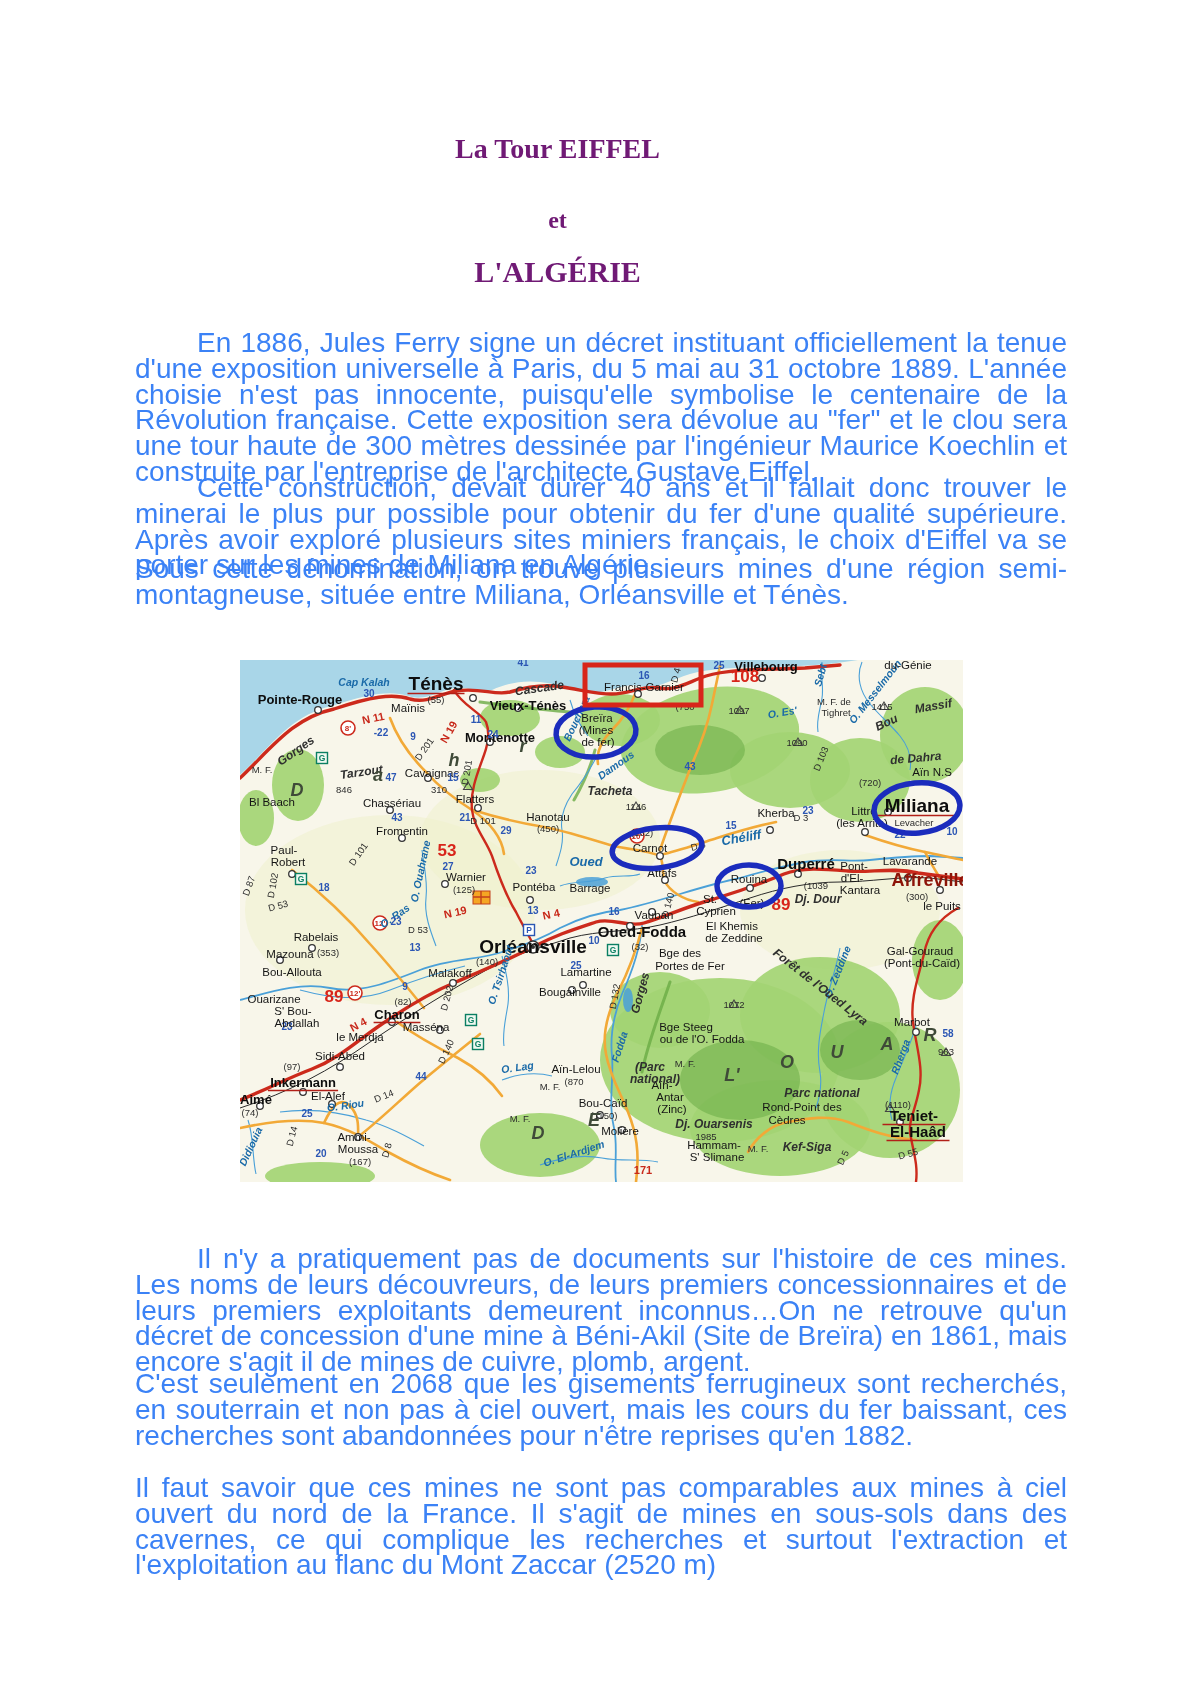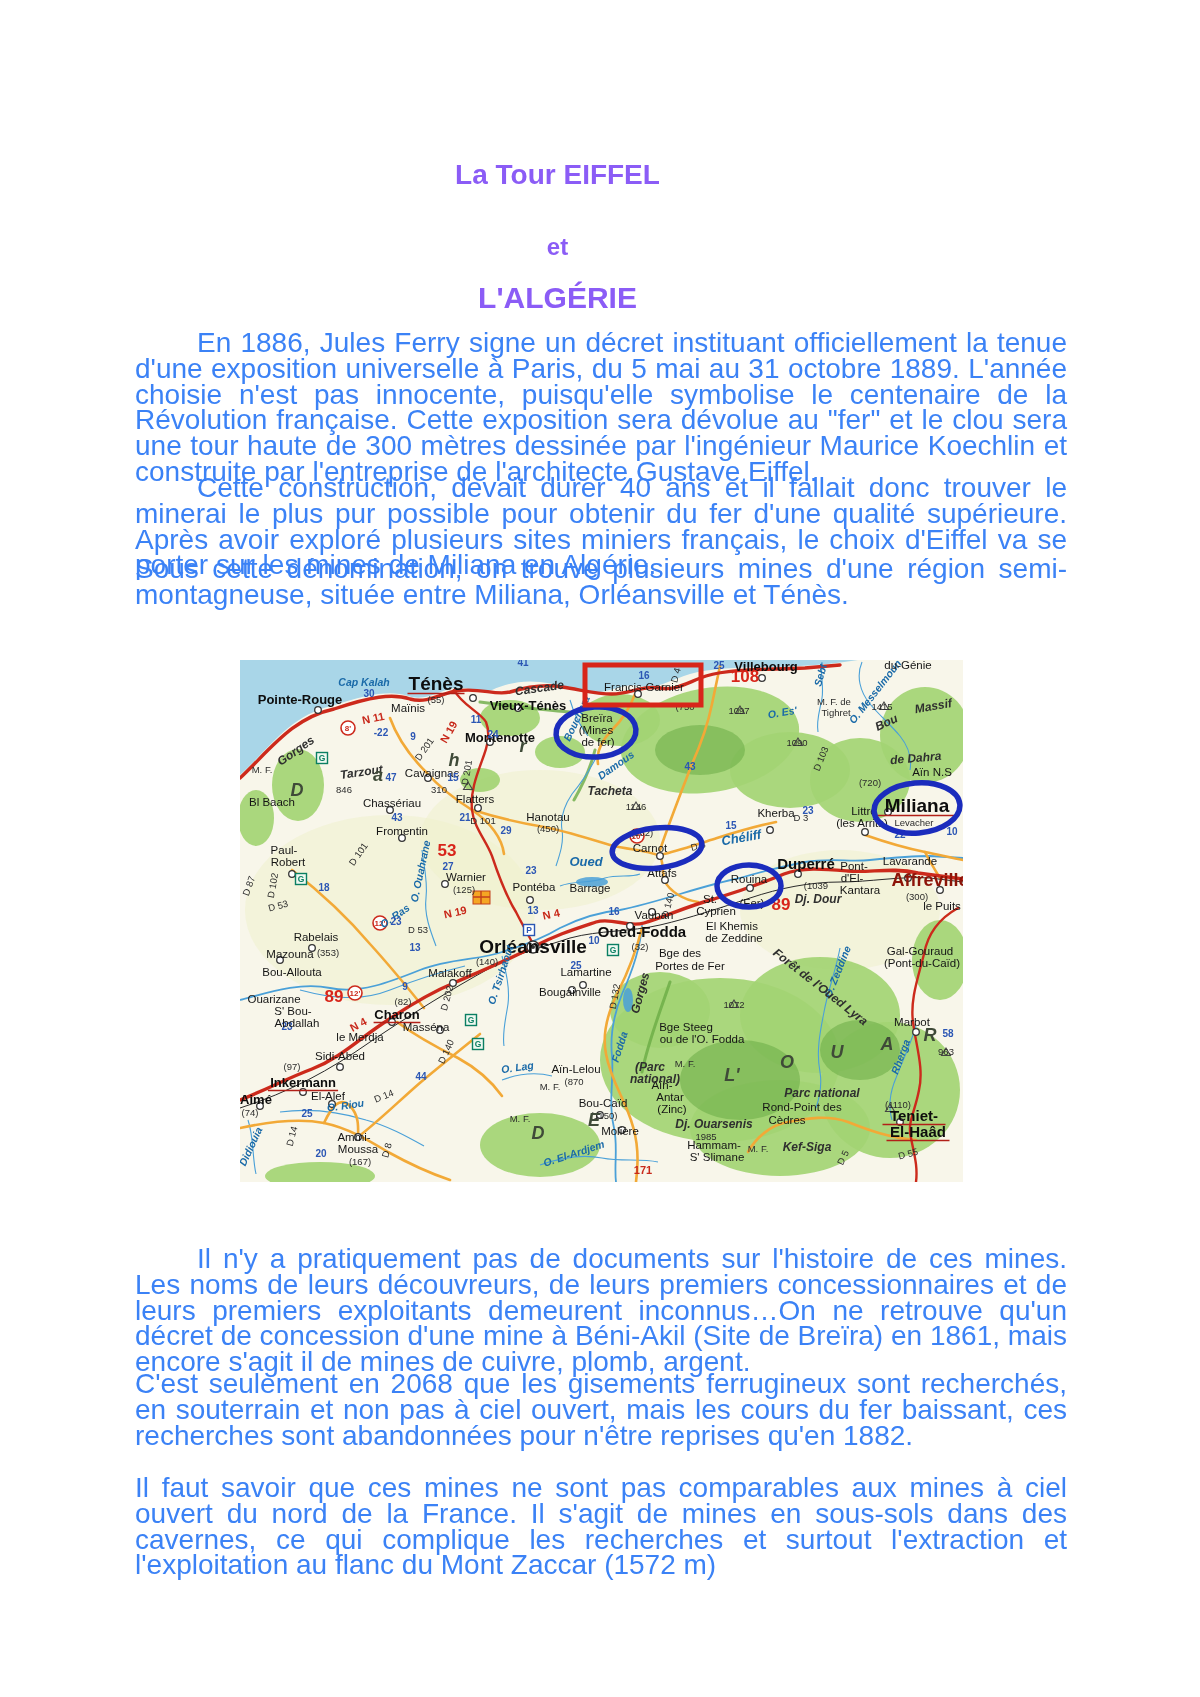--- a/index.html
+++ b/index.html
@@ -1,19 +1,19 @@
 <!DOCTYPE html>
 <html style="--sea: #a9d6e8; --land: #f8f6ea; --forest: #a3d473; --forest_dark: #6aab45; --river: #4aa0d8; --road_main: #cc2a1c; --road_secondary: #f2a937; --railway: #2a2a2a; --highlight_ellipse: #1b2cbd; --highlight_box: #d8251a;"><head>
 <meta charset="utf-8">
 <style>
   html,body{margin:0;padding:0;background:#ffffff;}
   .page{position:relative;width:1200px;height:1697px;background:#fff;overflow:hidden;
         font-family:"Liberation Sans",sans-serif;color:#1a1a1a;}
   .title{position:absolute;left:135px;width:845px;text-align:center;
-         font-family:Liberation Sans, sans-serif;font-weight:bold;color:#8b5cf6;margin-top:26px;}
+         font-family:Liberation Serif, serif;font-weight:bold;color:#701a75;}
   .title1{top:133px;font-size:28px;}
   .title2{top:207px;font-size:24px;}
   .title3{top:255px;font-size:30px;}
   .para{position:absolute;left:135px;width:932px;font-size:28px;line-height:25.8px;
         text-align:justify;color:#3b82f6;}
   .indent{text-indent:62px;}
   #map-figure{position:absolute;left:240px;top:660px;width:723px;height:522px;}
   svg text{font-family:"Liberation Sans",sans-serif;}
   .sea{fill:var(--sea);}
   .land{fill:var(--land);}
@@ -36,21 +36,21 @@
 
   <div class="title title1">La Tour EIFFEL</div>
   <div class="title title3">L'ALGÉRIE</div>
   <div class="title title2">et</div>
 
   <p class="para indent" style="top:302px">En 1886, Jules Ferry signe un décret instituant officiellement la tenue d'une exposition universelle à Paris, du 5 mai au 31 octobre 1889. L'année choisie n'est pas innocente, puisqu'elle symbolise le centenaire de la Révolution française. Cette exposition sera dévolue au "fer" et le clou sera une tour haute de 300 mètres dessinée par l'ingénieur Maurice Koechlin et construite par l'entreprise de l'architecte Gustave Eiffel.</p>
   <p class="para indent" style="top:447px">Cette construction, devait durer 40 ans et il fallait donc trouver le minerai le plus pur possible pour obtenir  du fer d'une qualité supérieure. Après avoir exploré plusieurs sites miniers français, le choix d'Eiffel va se porter sur les mines de Miliana en Algérie.</p>
   <p class="para" style="top:528px">Sous cette dénomination, on trouve plusieurs mines d'une région semi-montagneuse, située entre Miliana, Orléansville et Ténès.</p>
   <p class="para indent" style="top:1218px">Il n'y a pratiquement pas de documents sur l'histoire de ces mines. Les noms de leurs découvreurs, de leurs premiers concessionnaires et de leurs premiers exploitants demeurent inconnus…On ne retrouve qu'un décret de concession d'une mine à Béni-Akil (Site de Breïra) en  1861, mais encore s'agit il de mines de cuivre, plomb, argent.</p>
   <p class="para" style="top:1343px">C'est seulement en 2068 que les gisements ferrugineux sont recherchés, en souterrain et non pas à ciel ouvert, mais les cours du fer baissant, ces recherches sont abandonnées pour n'être reprises qu'en 1882.</p>
-  <p class="para" style="top:1447px">Il faut savoir que ces mines ne sont pas comparables aux mines à ciel ouvert  du nord de la France. Il s'agit de mines en sous-sols dans des cavernes, ce qui complique les recherches et surtout l'extraction et l'exploitation au flanc du Mont Zaccar (1572 m)</p>
+  <p class="para" style="top:1447px">Il faut savoir que ces mines ne sont pas comparables aux mines à ciel ouvert  du nord de la France. Il s'agit de mines en sous-sols dans des cavernes, ce qui complique les recherches et surtout l'extraction et l'exploitation au flanc du Mont Zaccar (2520 m)</p>
 
   <div id="map-figure">
     <svg width="723" height="522" viewBox="0 0 723 522">
 
       <rect class="land" x="0" y="0" width="723" height="522"></rect>
       <ellipse class="tint" cx="150" cy="250" rx="145" ry="95"></ellipse>
       <ellipse class="tint" cx="300" cy="180" rx="120" ry="70"></ellipse>
       <ellipse class="tint" cx="600" cy="250" rx="100" ry="60"></ellipse>
 
       <path class="sea" d="M0,0 L0,115 C30,88 50,55 92,46 C128,34 150,30 168,36 C186,42 200,30 214,28 C228,26 240,34 252,30 C266,24 280,20 300,22 C320,24 336,30 352,32 C368,34 384,22 400,26 C416,30 430,20 450,14 C480,6 520,8 560,6 C580,5 600,3 618,0 Z"></path>

